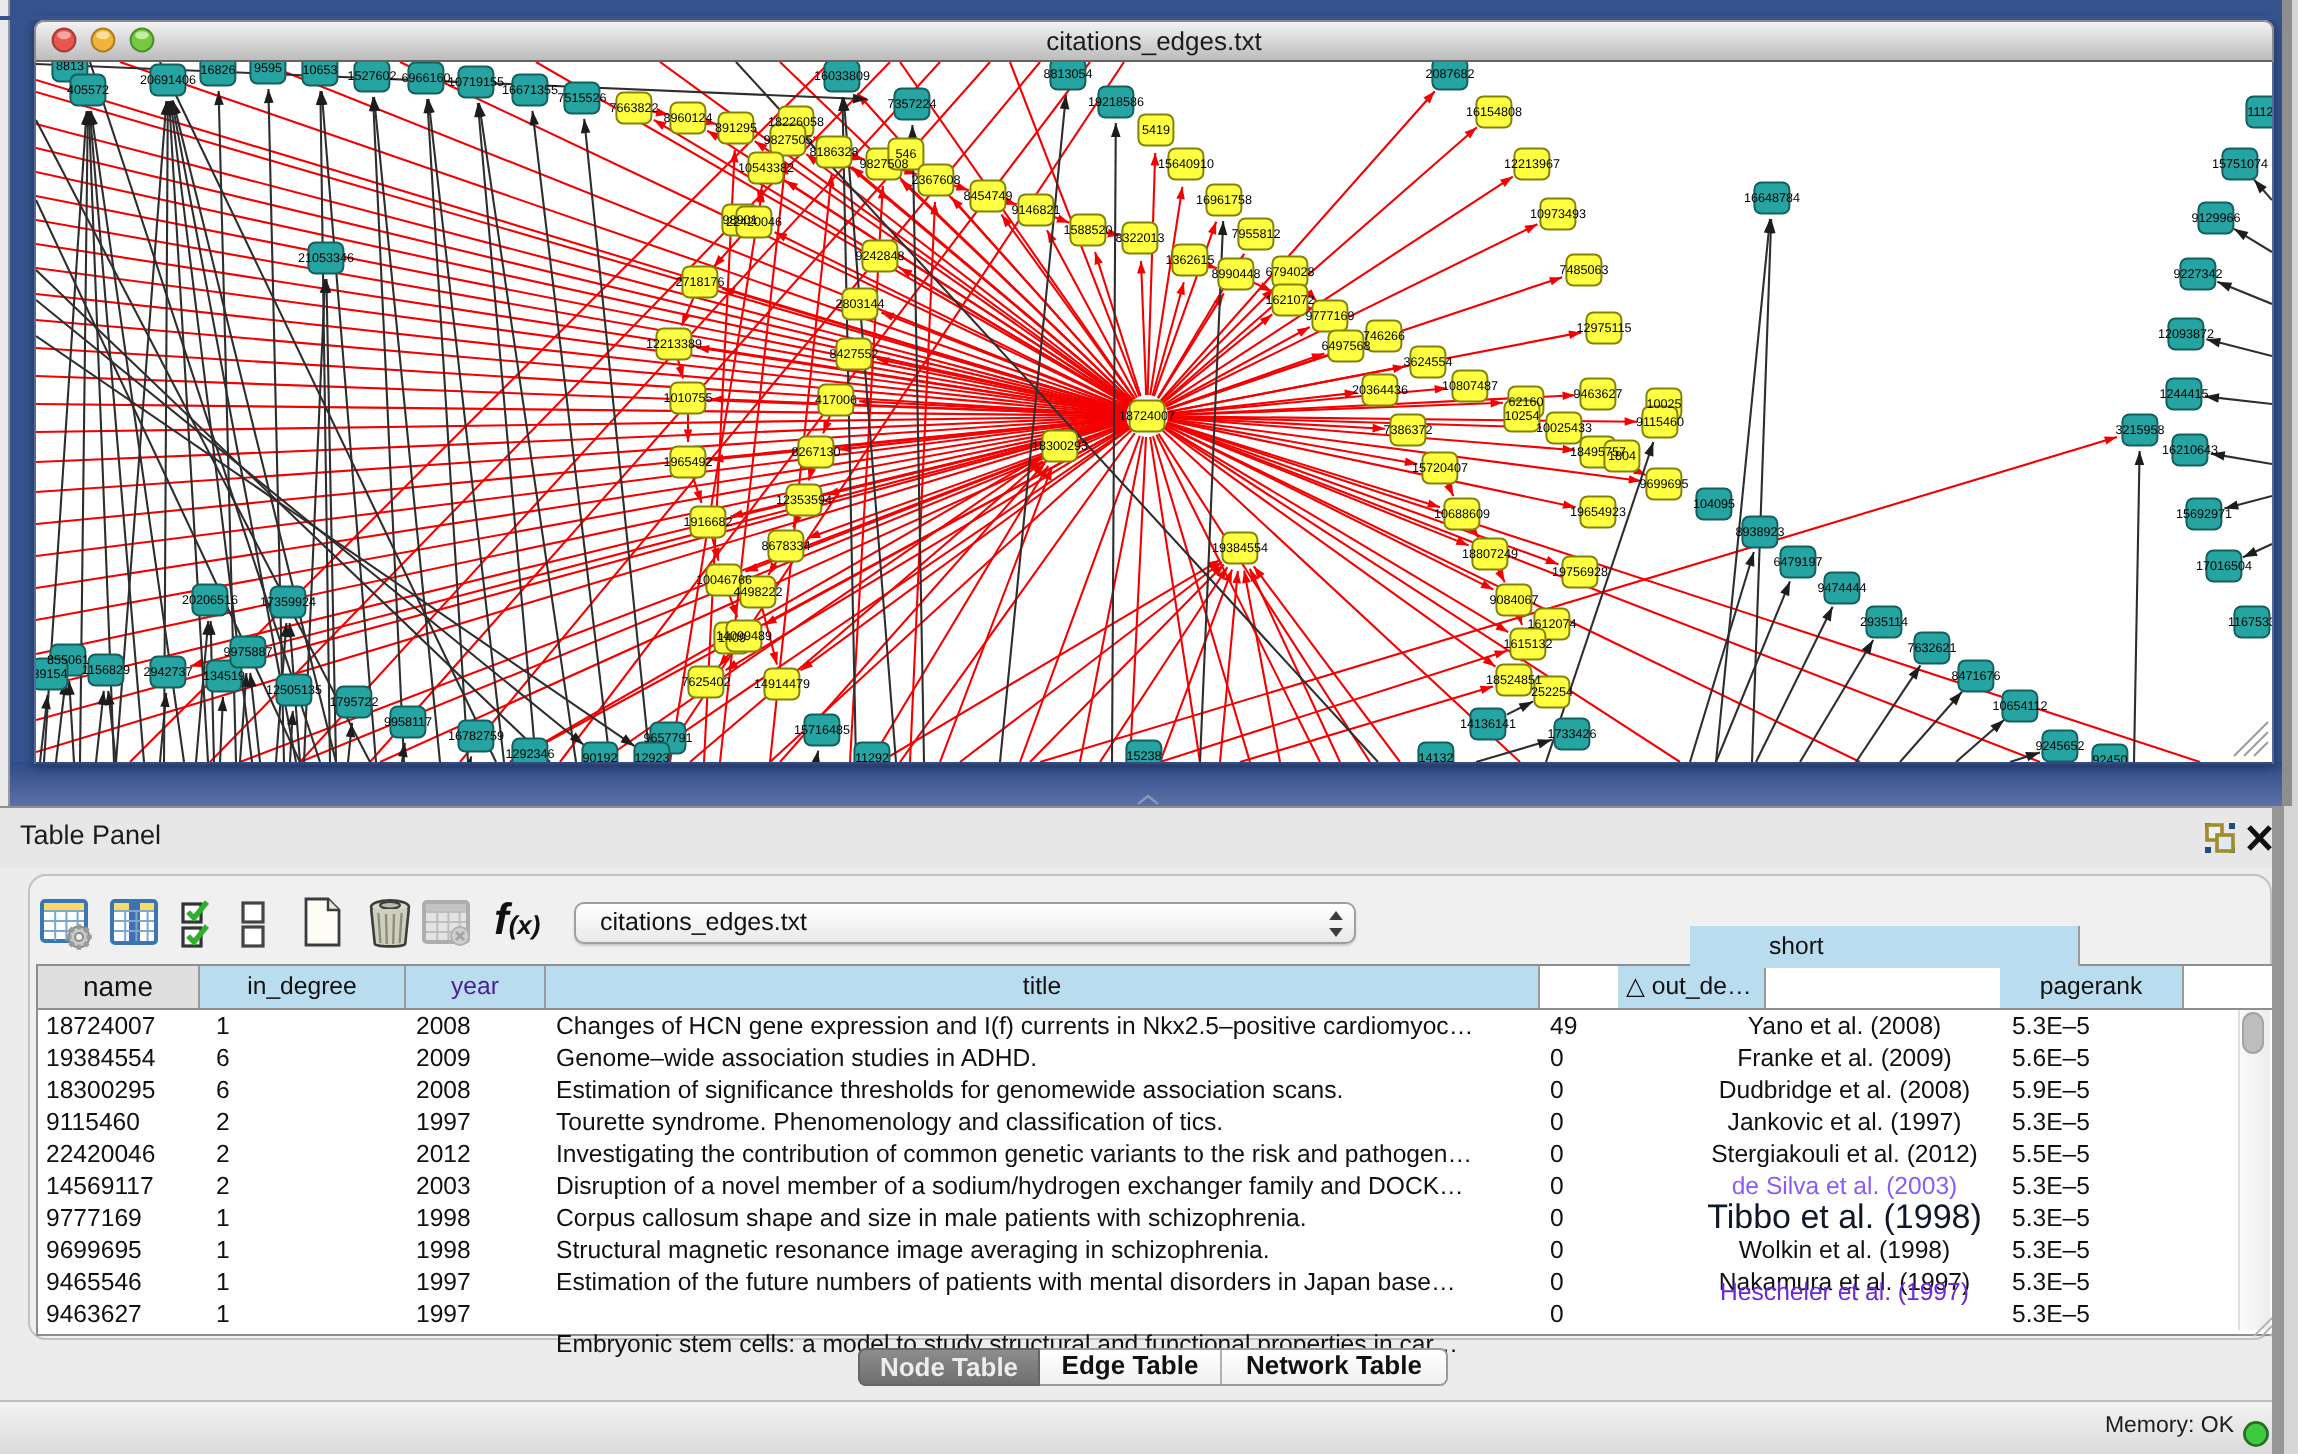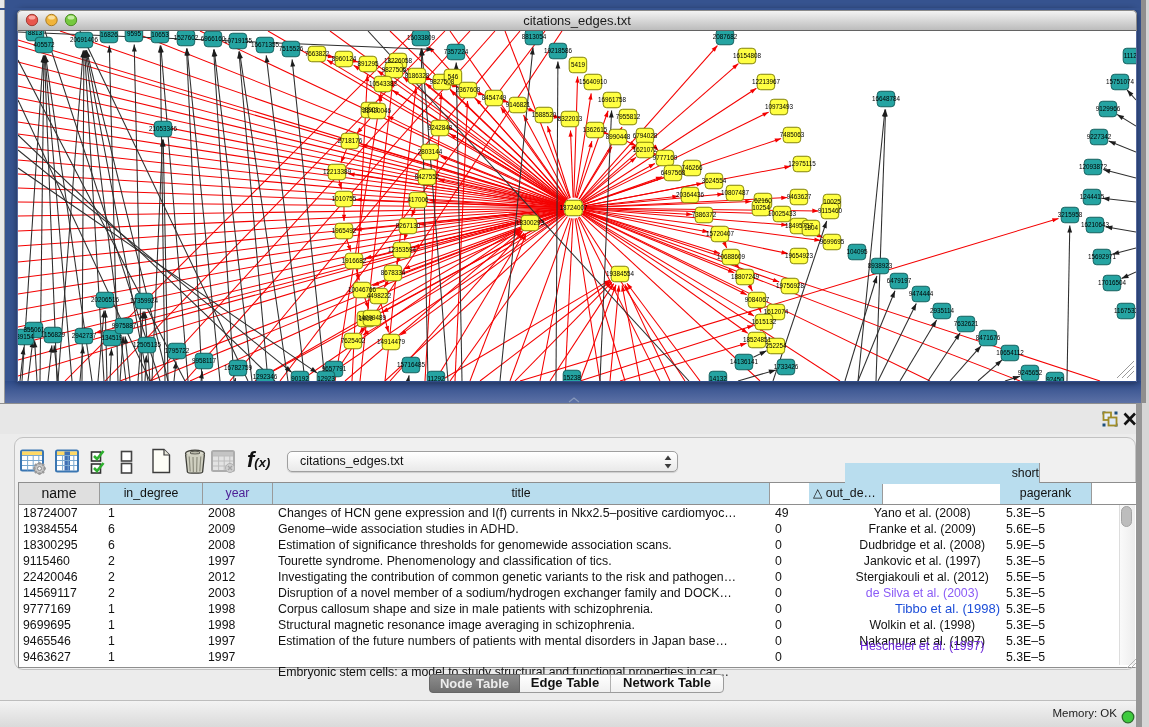--- a/index.html
+++ b/index.html
@@ -786,20 +786,21 @@
         <line x1="1117" y1="378" x2="1134" y2="361"></line>
       </g>
     </svg>
 
 <div style="position:absolute;left:17px;top:31px;width:1px;height:352px;background:#56699c"></div>
 <div style="position:absolute;left:1136px;top:31px;width:1px;height:352px;background:#56699c"></div>
 <div style="position:absolute;left:17px;top:382px;width:1120px;height:1px;background:#2c3f6d"></div>
 
 <div style="position:absolute;left:0;top:403px;width:1149px;height:324px;background:#ececec"></div>
 <div style="position:absolute;left:0;top:403px;width:1149px;height:30px;background:#e7e7e7;border-top:1px solid #8f8f8f"></div>
+<div style="position:absolute;left:10px;top:403px;width:200px;height:30px;font-size:13.5px;line-height:30px;color:#1c1c1c">Table Panel</div>
 <svg width="18" height="18" style="position:absolute;left:1101px;top:410px" viewBox="0 0 18 18">
       <rect x="1.5" y="1.5" width="3" height="3" fill="#1c4f7c"></rect>
       <rect x="13.5" y="1.5" width="3" height="3" fill="#1c4f7c"></rect>
       <rect x="1.5" y="13.5" width="3" height="3" fill="#1c4f7c"></rect>
       <rect x="13.5" y="13.5" width="3" height="3" fill="#1c4f7c"></rect>
       <rect x="2.5" y="2.5" width="7.5" height="7.5" fill="#e8f0fa" stroke="#a08c28" stroke-width="1.8"></rect>
       <rect x="7.5" y="7.5" width="8" height="8" fill="#dde9f7" stroke="#a08c28" stroke-width="1.8"></rect>
     </svg>
 <svg width="16" height="16" style="position:absolute;left:1122px;top:411px" viewBox="0 0 16 16">
       <path d="M2.5 2.5L13 13.5M13 2.5L2.5 13.5" stroke="#111" stroke-width="2.6"></path>
@@ -867,21 +868,21 @@
  <path d="M5 0.5L8.4 5H1.6z" fill="#3c3c3c"></path>
       <path d="M5 13.5L1.6 9h6.8z" fill="#3c3c3c"></path>
     </svg>
 
 <div style="position:absolute;left:18px;top:482px;width:1119px;height:186px;background:#fff;border:1px solid #8e8e8e;box-sizing:border-box"></div>
 <div style="position:absolute;left:19px;top:483px;width:80.0px;height:21px;background:#dfdfdf;border-right:1px solid #9a9a9a;font-size:14px;line-height:21px;color:#111;text-align:center;">name</div>
     <div style="position:absolute;left:100px;top:483px;width:102.0px;height:21px;background:#b9ddee;border-right:1px solid #9a9a9a;font-size:12.3px;line-height:21px;color:#111;text-align:center;">in_degree</div>
     <div style="position:absolute;left:203px;top:483px;width:69.0px;height:21px;background:#b9ddee;border-right:1px solid #9a9a9a;font-size:12.3px;line-height:21px;color:#4c1d95;text-align:center;">year</div>
     <div style="position:absolute;left:273px;top:483px;width:496.0px;height:21px;background:#b9ddee;border-right:1px solid #9a9a9a;font-size:12.3px;line-height:21px;color:#111;text-align:center;">title</div>
     <div style="position:absolute;left:770px;top:483px;width:73.5px;height:21px;background:#b9ddee;border-right:1px solid #9a9a9a;font-size:12.3px;line-height:21px;color:#111;padding-left:4px;box-sizing:border-box;margin-left:39px;">△ out_de…</div>
-    <div style="position:absolute;left:844.5px;top:463px;width:154.5px;height:21px;background:#b9ddee;border-right:1px solid #9a9a9a;font-size:12.3px;line-height:21px;color:#111;text-align:right;padding-left:40px;">short</div>
+    <div style="position:absolute;left:844.5px;top:463px;width:154.5px;height:21px;background:#b9ddee;border-right:1px solid #9a9a9a;font-size:12.3px;line-height:21px;color:#111;text-align:left;padding-left:40px;">short</div>
     <div style="position:absolute;left:1000px;top:483px;width:91.0px;height:21px;background:#b9ddee;border-right:1px solid #9a9a9a;font-size:12.3px;line-height:21px;color:#111;text-align:center;">pagerank</div>
     <div style="position:absolute;left:23px;top:505px;height:16px;font-size:12.3px;line-height:16.5px;color:#111;white-space:nowrap">18724007</div>
     <div style="position:absolute;left:108px;top:505px;height:16px;font-size:12.3px;line-height:16.5px;color:#111;white-space:nowrap">1</div>
     <div style="position:absolute;left:208px;top:505px;height:16px;font-size:12.3px;line-height:16.5px;color:#111;white-space:nowrap">2008</div>
     <div style="position:absolute;left:278px;top:505px;height:16px;font-size:12.3px;line-height:16.5px;color:#111;white-space:nowrap">Changes of HCN gene expression and I(f) currents in Nkx2.5–positive cardiomyoc…</div>
     <div style="position:absolute;left:775px;top:505px;height:16px;font-size:12.3px;line-height:16.5px;color:#111;white-space:nowrap">49</div>
     <div style="position:absolute;left:844.5px;top:505px;width:155.5px;height:16px;font-size:12.3px;line-height:16.5px;color:#111;text-align:center;white-space:nowrap">Yano et al. (2008)</div>
     <div style="position:absolute;left:1006px;top:505px;height:16px;font-size:12.3px;line-height:16.5px;color:#111;white-space:nowrap">5.3E–5</div>
     <div style="position:absolute;left:23px;top:521px;height:16px;font-size:12.3px;line-height:16.5px;color:#111;white-space:nowrap">19384554</div>
     <div style="position:absolute;left:108px;top:521px;height:16px;font-size:12.3px;line-height:16.5px;color:#111;white-space:nowrap">6</div>
@@ -916,21 +917,21 @@
     <div style="position:absolute;left:208px;top:585px;height:16px;font-size:12.3px;line-height:16.5px;color:#111;white-space:nowrap">2003</div>
     <div style="position:absolute;left:278px;top:585px;height:16px;font-size:12.3px;line-height:16.5px;color:#111;white-space:nowrap">Disruption of a novel member of a sodium/hydrogen exchanger family and DOCK…</div>
     <div style="position:absolute;left:775px;top:585px;height:16px;font-size:12.3px;line-height:16.5px;color:#111;white-space:nowrap">0</div>
     <div style="position:absolute;left:844.5px;top:585px;width:155.5px;height:16px;font-size:12.3px;line-height:16.5px;color:#8b5cf6;text-align:center;white-space:nowrap">de Silva et al. (2003)</div>
     <div style="position:absolute;left:1006px;top:585px;height:16px;font-size:12.3px;line-height:16.5px;color:#111;white-space:nowrap">5.3E–5</div>
     <div style="position:absolute;left:23px;top:601px;height:16px;font-size:12.3px;line-height:16.5px;color:#111;white-space:nowrap">9777169</div>
     <div style="position:absolute;left:108px;top:601px;height:16px;font-size:12.3px;line-height:16.5px;color:#111;white-space:nowrap">1</div>
     <div style="position:absolute;left:208px;top:601px;height:16px;font-size:12.3px;line-height:16.5px;color:#111;white-space:nowrap">1998</div>
     <div style="position:absolute;left:278px;top:601px;height:16px;font-size:12.3px;line-height:16.5px;color:#111;white-space:nowrap">Corpus callosum shape and size in male patients with schizophrenia.</div>
     <div style="position:absolute;left:775px;top:601px;height:16px;font-size:12.3px;line-height:16.5px;color:#111;white-space:nowrap">0</div>
-    <div style="position:absolute;left:844.5px;top:601px;width:155.5px;height:16px;font-size:13px;line-height:16.5px;color:#1d4ed8;text-align:right;white-space:nowrap">Tibbo et al. (1998)</div>
+    <div style="position:absolute;left:844.5px;top:601px;width:155.5px;height:16px;font-size:17px;line-height:16.5px;color:#0f172a;text-align:center;white-space:nowrap">Tibbo et al. (1998)</div>
     <div style="position:absolute;left:1006px;top:601px;height:16px;font-size:12.3px;line-height:16.5px;color:#111;white-space:nowrap">5.3E–5</div>
     <div style="position:absolute;left:23px;top:617px;height:16px;font-size:12.3px;line-height:16.5px;color:#111;white-space:nowrap">9699695</div>
     <div style="position:absolute;left:108px;top:617px;height:16px;font-size:12.3px;line-height:16.5px;color:#111;white-space:nowrap">1</div>
     <div style="position:absolute;left:208px;top:617px;height:16px;font-size:12.3px;line-height:16.5px;color:#111;white-space:nowrap">1998</div>
     <div style="position:absolute;left:278px;top:617px;height:16px;font-size:12.3px;line-height:16.5px;color:#111;white-space:nowrap">Structural magnetic resonance image averaging in schizophrenia.</div>
     <div style="position:absolute;left:775px;top:617px;height:16px;font-size:12.3px;line-height:16.5px;color:#111;white-space:nowrap">0</div>
     <div style="position:absolute;left:844.5px;top:617px;width:155.5px;height:16px;font-size:12.3px;line-height:16.5px;color:#111;text-align:center;white-space:nowrap">Wolkin et al. (1998)</div>
     <div style="position:absolute;left:1006px;top:617px;height:16px;font-size:12.3px;line-height:16.5px;color:#111;white-space:nowrap">5.3E–5</div>
     <div style="position:absolute;left:23px;top:633px;height:16px;font-size:12.3px;line-height:16.5px;color:#111;white-space:nowrap">9465546</div>
     <div style="position:absolute;left:108px;top:633px;height:16px;font-size:12.3px;line-height:16.5px;color:#111;white-space:nowrap">1</div>

